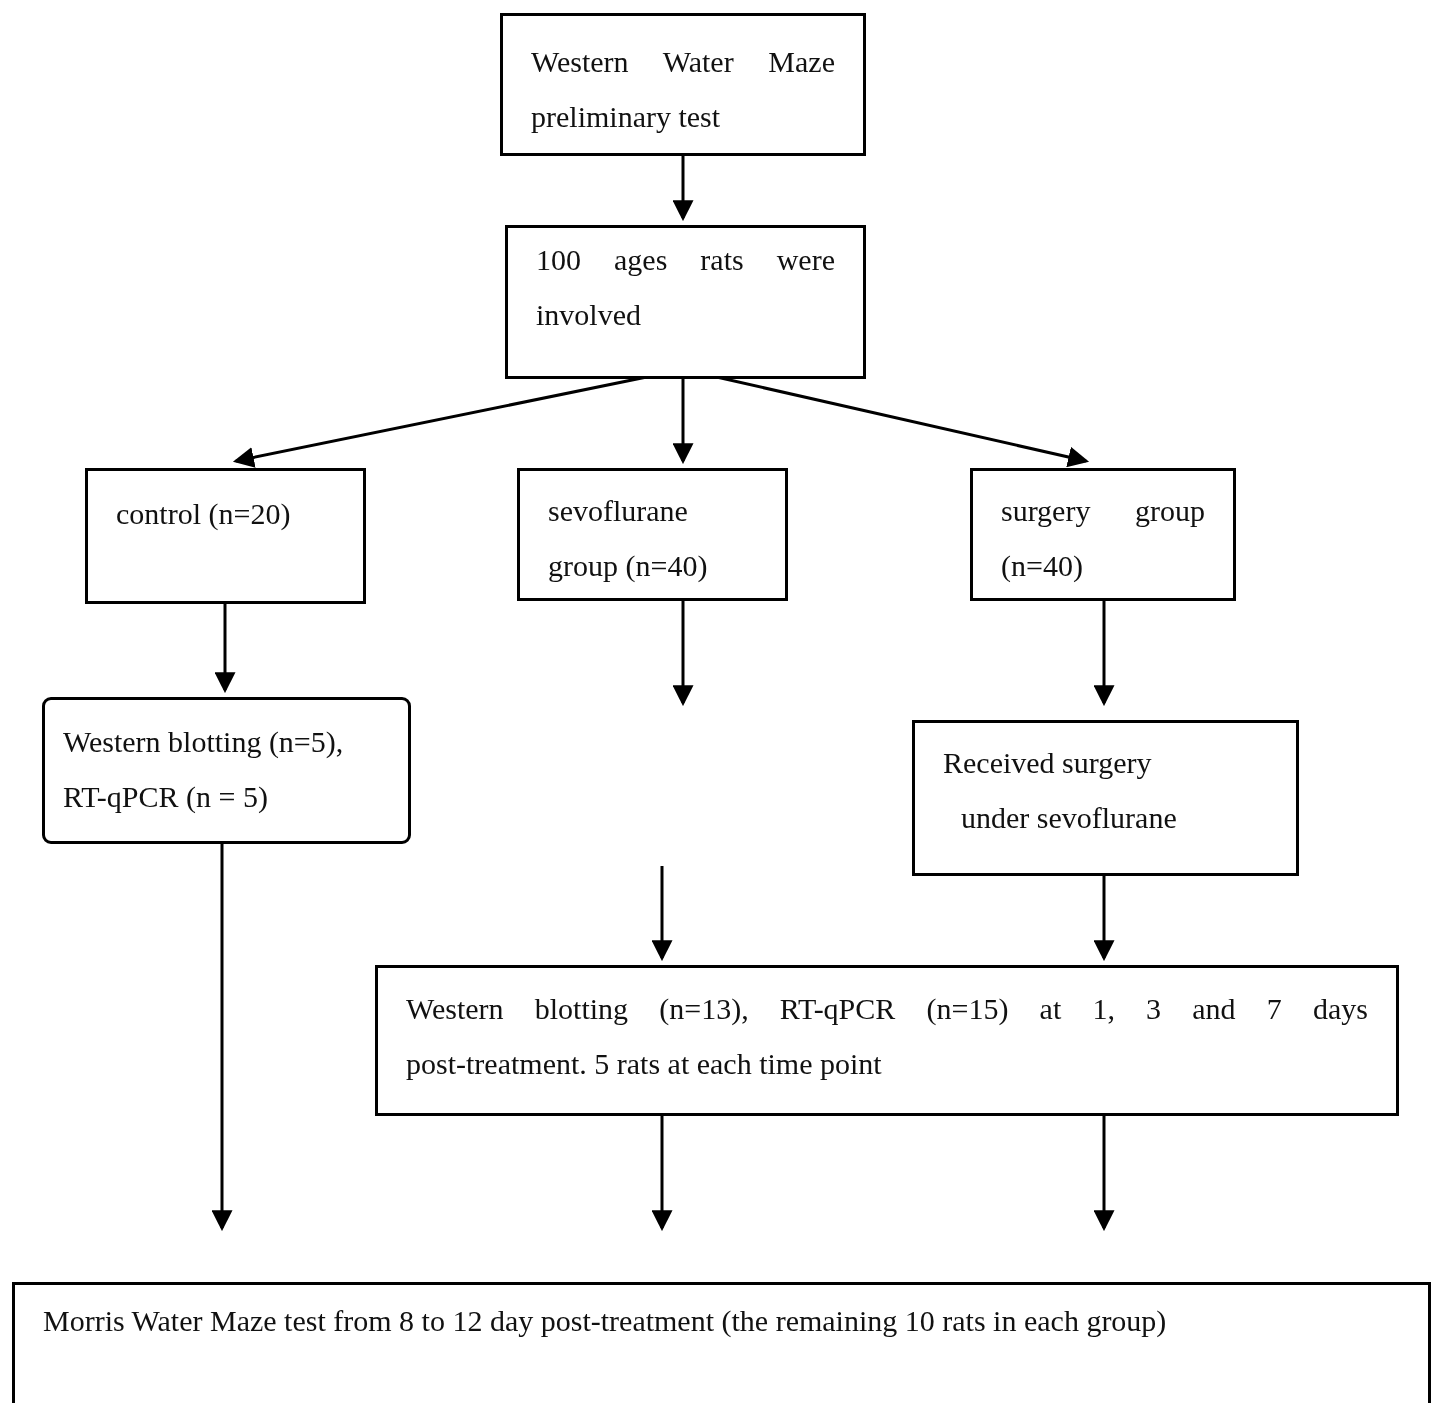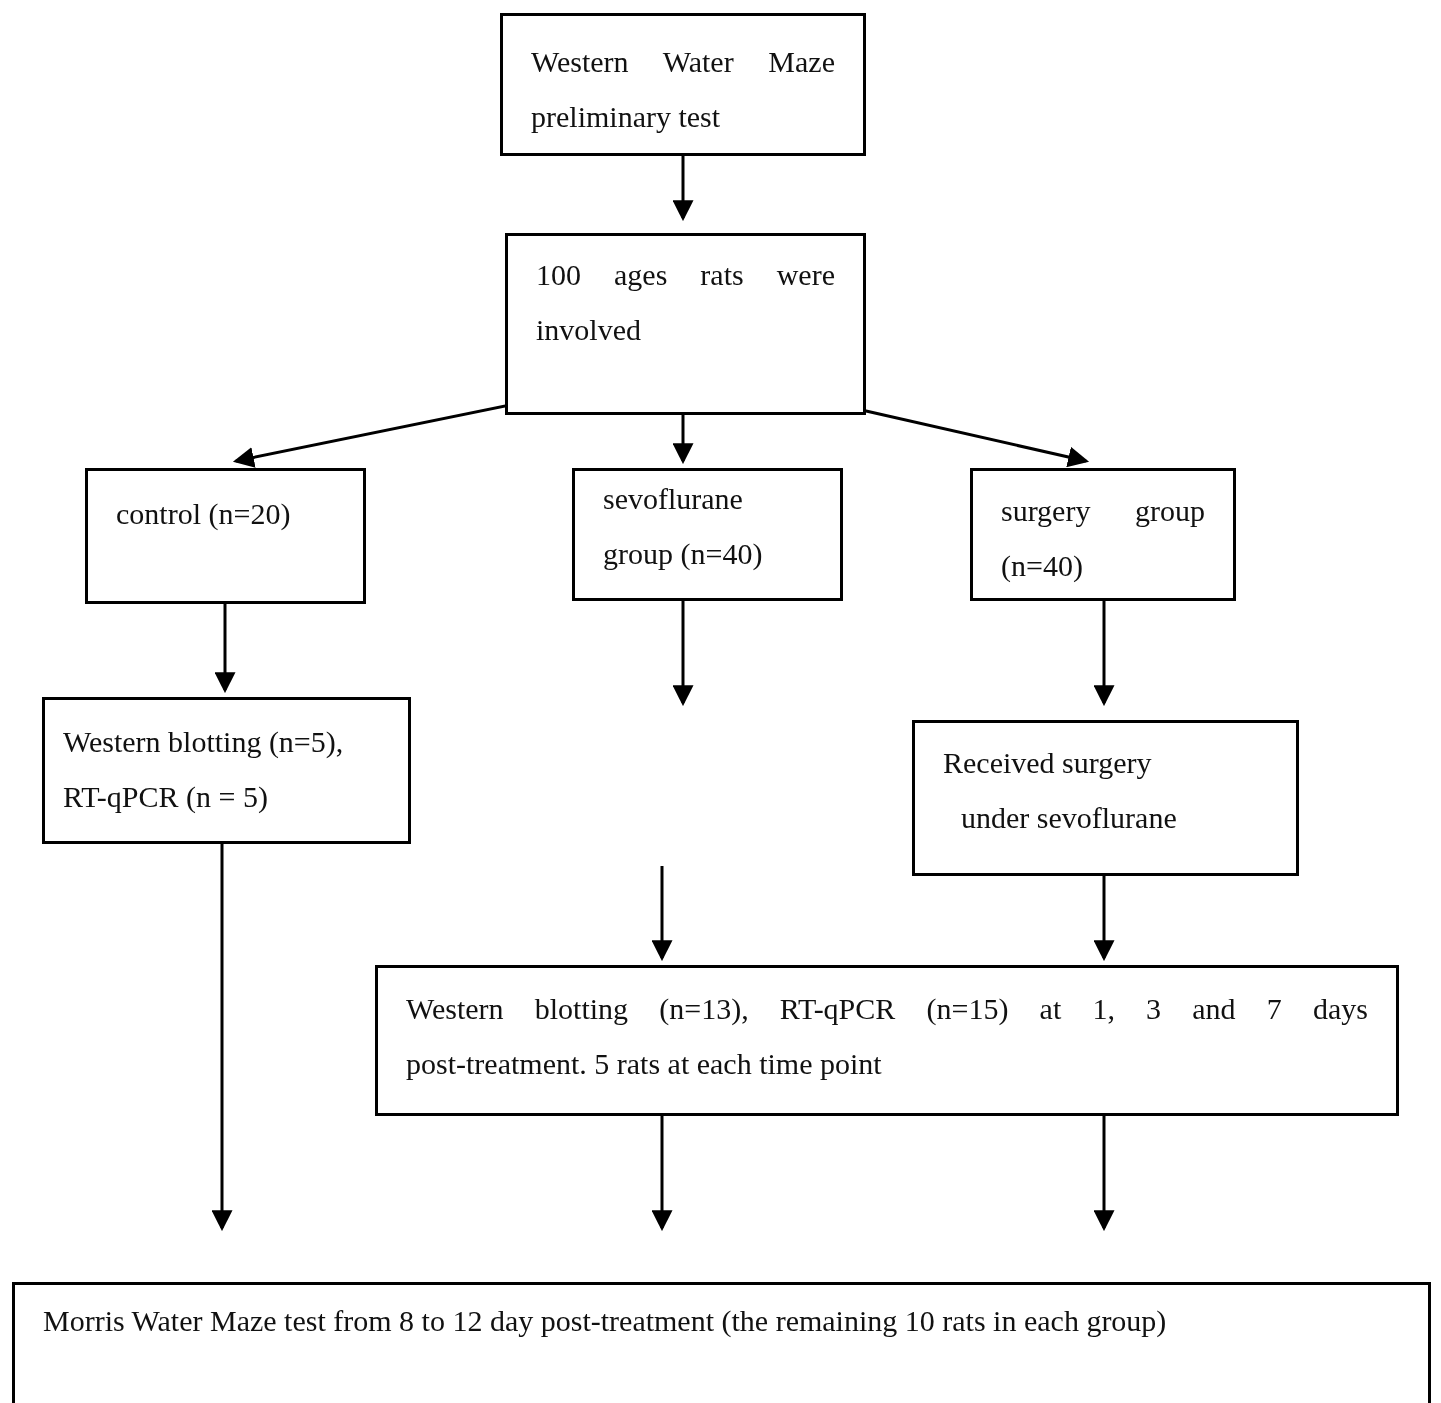--- a/index.html
+++ b/index.html
@@ -20,25 +20,25 @@
     font-size: 30px;
     line-height: 55px;
   }
   .line { padding: 0 28px; white-space: nowrap; }
   .jl { text-align: justify; text-align-last: justify; white-space: normal; }
   .ls1 { letter-spacing: 1.5px; }
   .indent { padding-left: 46px; }
   .tight { padding: 0 18px; }
 
   #b-preliminary { left: 500px; top: 13px;  width: 366px;  height: 143px; padding-top: 18px; }
-  #b-involved    { left: 505px; top: 225px; width: 361px;  height: 182px; padding-top: 11px; margin-top: 8px; }
+  #b-involved    { left: 505px; top: 225px; width: 361px;  height: 154px; padding-top: 4px; }
   #b-control     { left: 85px;  top: 468px; width: 281px;  height: 136px; padding-top: 15px; }
-  #b-sevo        { left: 572px; top: 468px; width: 271px;  height: 133px; padding-top: 0; }
+  #b-sevo        { left: 517px; top: 468px; width: 271px;  height: 133px; padding-top: 12px; }
   #b-surgery     { left: 970px; top: 468px; width: 266px;  height: 133px; padding-top: 12px; }
-  #b-western5    { left: 42px;  top: 697px; width: 369px;  height: 147px; padding-top: 14px; }
+  #b-western5    { left: 42px;  top: 697px; width: 369px;  height: 147px; padding-top: 14px; border-radius: 9px; }
   #b-recsevo     { left: 483px; top: 710px; width: 398px;  height: 156px; padding-top: 16px; }
   #b-recsurg     { left: 912px; top: 710px; width: 387px;  height: 156px; padding-top: 12px; margin-top: 10px; }
   #b-western15   { left: 375px; top: 965px; width: 1024px; height: 151px; padding-top: 13px; }
   #b-mwmtest     { left: 12px;  top: 1235px; width: 1419px; height: 156px; padding-top: 8px; margin-top: 47px; }
 </style>
 </head>
 <body>
 
 <div class="canvas">
 

